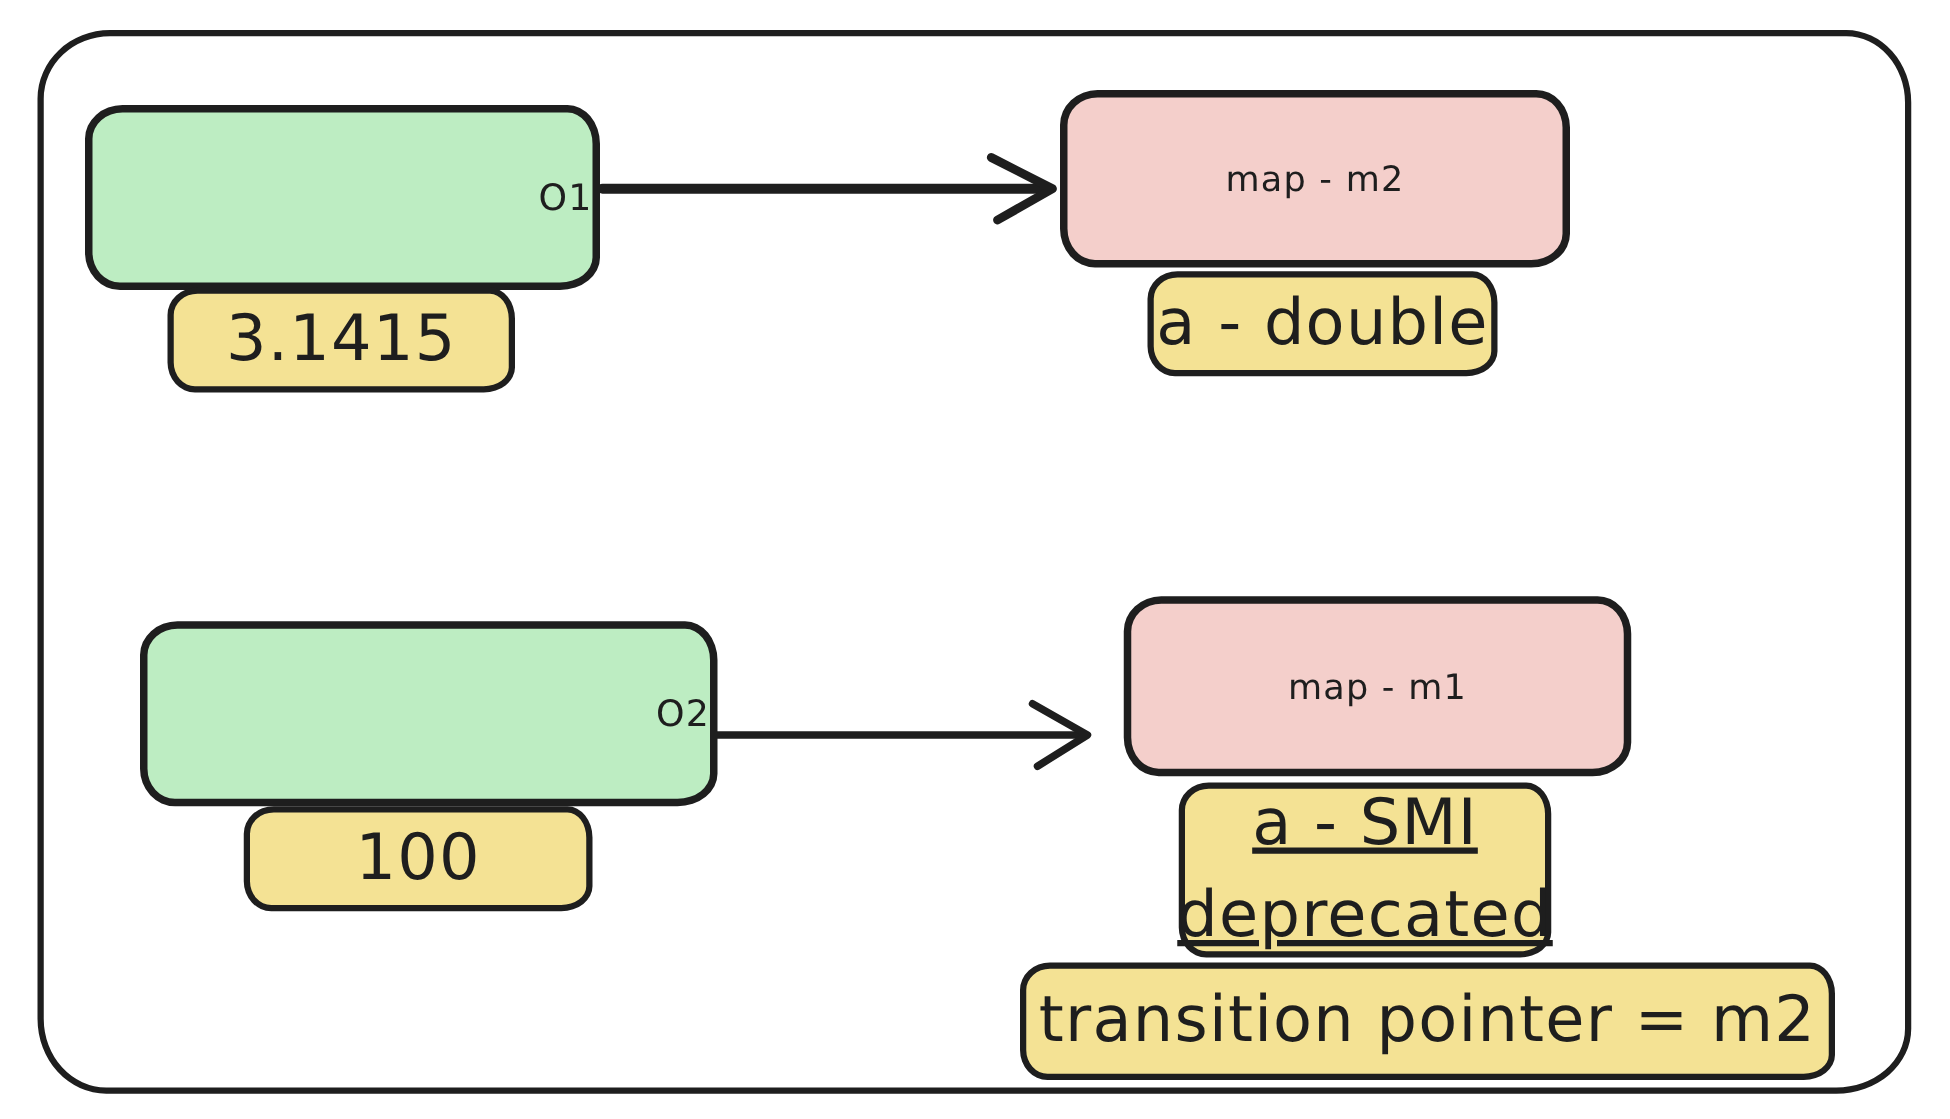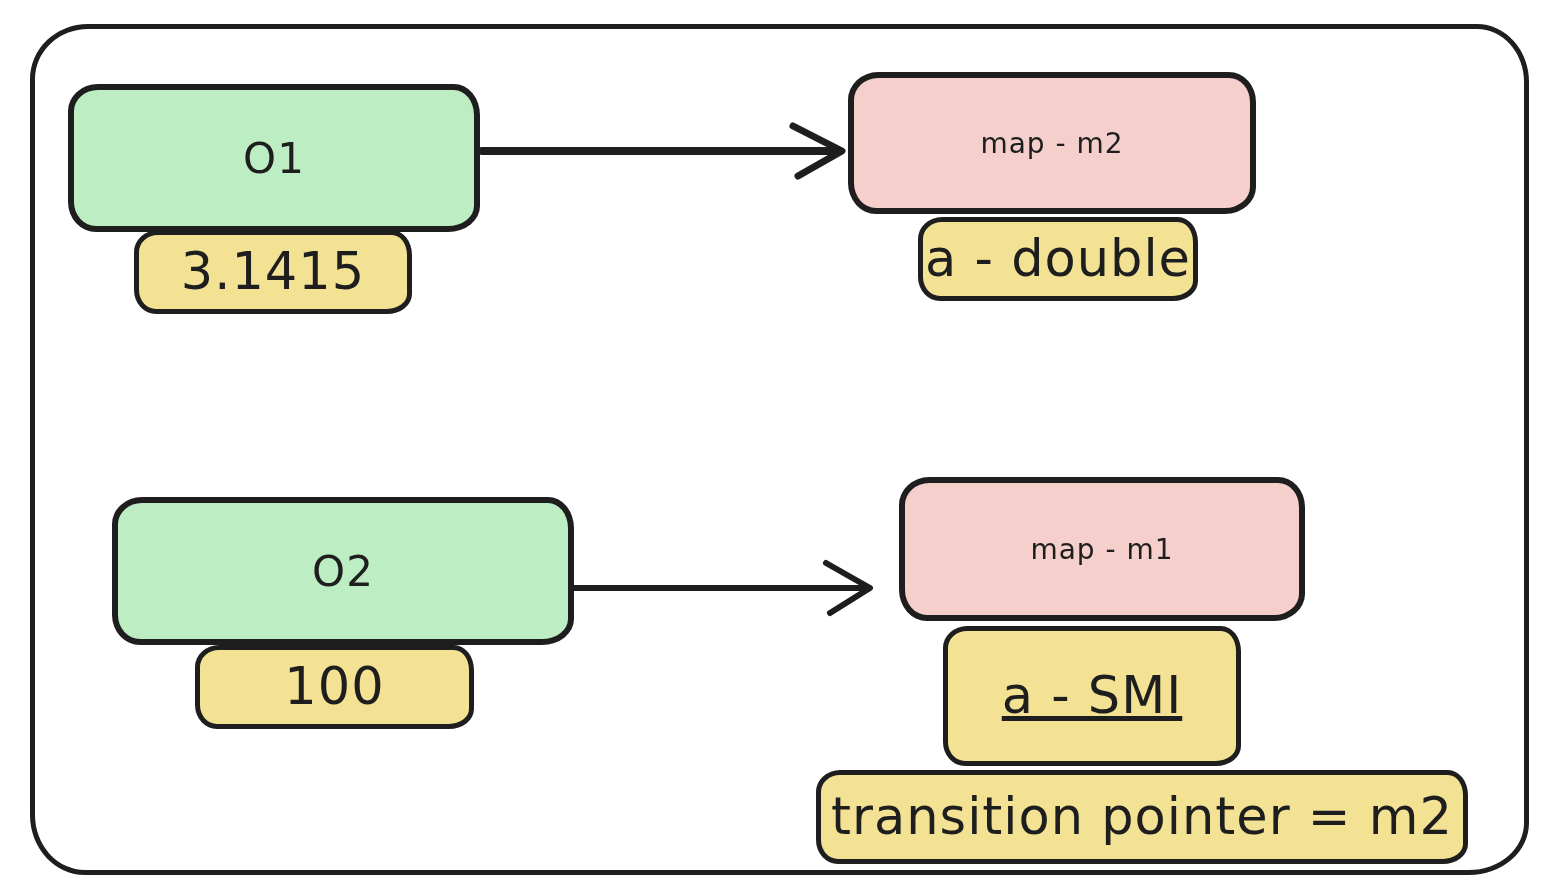--- a/index.html
+++ b/index.html
@@ -36,21 +36,22 @@
     align-items: center;
     justify-content: center;
     text-align: center;
     border: 6px solid var(--stroke);
     color: var(--stroke);
     letter-spacing: 1px;
   }
   .node.object {
     background: var(--object-fill);
     border-radius: 30px 26px 32px 28px / 27px 31px 26px 30px;
-    font-size: 42px;
+    font-size: 29px;
+    justify-content: flex-end;
   }
   .node.map {
     background: var(--map-fill);
     border-radius: 30px 27px 31px 28px / 28px 30px 27px 31px;
     font-size: 28px;
   }
   .node.label {
     background: var(--label-fill);
     border: 5px solid var(--stroke);
     border-radius: 24px 20px 25px 22px / 22px 25px 20px 24px;
@@ -108,18 +109,19 @@
   </div>
   <div class="node label" style="left:177px; top:645px; width:279px; height:84px;margin-left:18px;">
     <span>100</span>
   </div>
 
   <div class="node map" style="left:899px; top:477px; width:406px; height:144px;">
     <span>map - m1</span>
   </div>
   <div class="node label" style="left:943px; top:626px; width:298px; height:140px;text-decoration:underline;">
     <span>a - SMI</span>
+    <span>deprecated</span>
   </div>
   <div class="node label" style="left:816px; top:770px; width:652px; height:94px;align-items:center;">
     <span>transition pointer = m2</span>
   </div>
 
 </div>
 
 </body></html>

